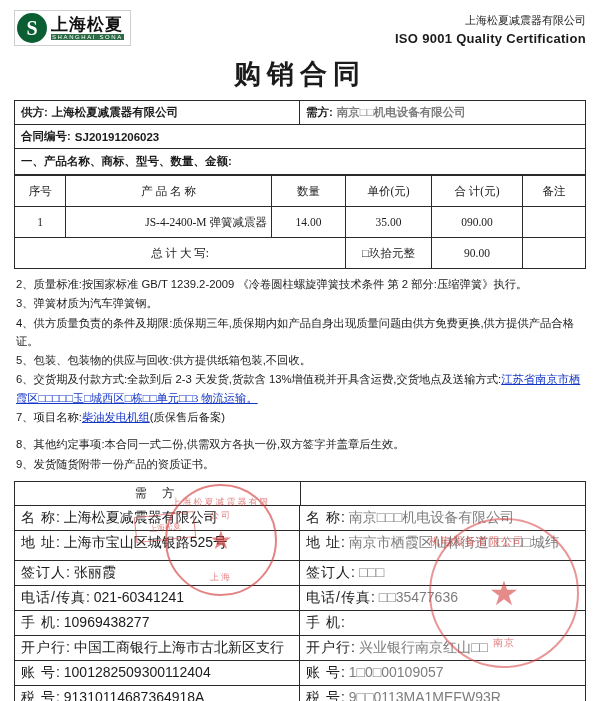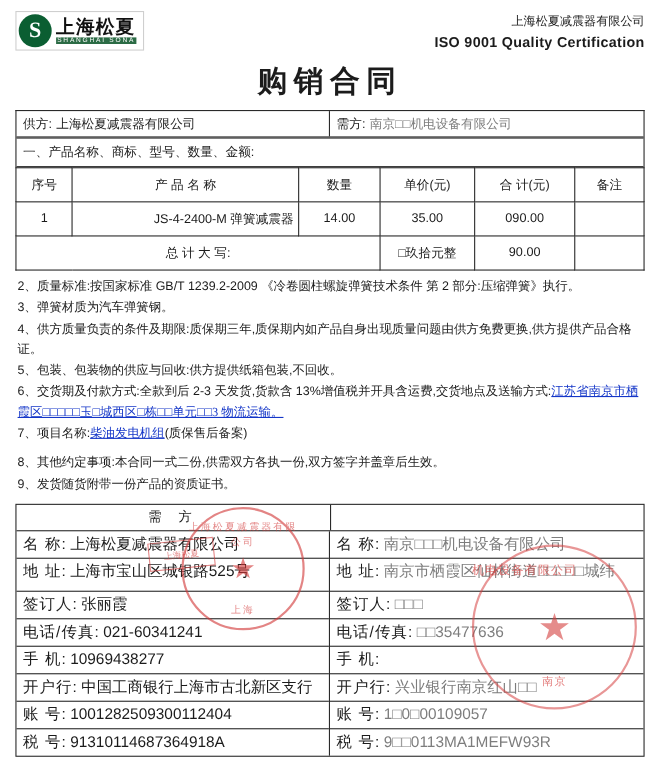--- a/index.html
+++ b/index.html
@@ -93,20 +93,21 @@
 
   
   .frame {
     border: 1px solid #2a2a2a;
     border-bottom: none;
   }
   .row {
     display: flex;
     border-bottom: 1px solid #2a2a2a;
     font-size: 11.5px;
+    font-weight: bold;
   }
   .cell {
     padding: 4px 6px;
     box-sizing: border-box;
     display: flex;
     align-items: center;
     min-height: 22px;
   }
   .cell.half {
     width: 50%;
@@ -129,20 +130,21 @@
   .tbl {
     width: 100%;
     border-collapse: collapse;
     font-size: 11.5px;
   }
   .tbl th, .tbl td {
     border: 1px solid #2a2a2a;
     padding: 5px 4px;
     text-align: center;
     height: 20px;
+    font-family: Liberation Serif, serif;
   }
   .tbl thead th {
     font-weight: normal;
   }
   .tbl .c-no { width: 9%; }
   .tbl .c-name { width: 36%; }
   .tbl .c-qty { width: 13%; }
   .tbl .c-price { width: 15%; }
   .tbl .c-total { width: 16%; }
   .tbl .c-note { width: 11%; }
@@ -355,20 +357,24 @@
       <div class="cell half sep">
         <span class="label-strong">供方:</span>
         <span class="value">上海松夏减震器有限公司</span>
       </div>
       <div class="cell half">
         <span class="label-strong">需方:</span>
         <span class="value blurred">南京□□机电设备有限公司</span>
       </div>
     </div>
     <div class="row">
+      <div class="cell half">
+        <span class="label-strong">合同编号:</span>
+        <span class="value">SJ20191206023</span>
+      </div>
     </div>
     <div class="row">
       <div class="section-line">一、产品名称、商标、型号、数量、金额:</div>
     </div>
   </div>
 
   <table class="tbl">
     <thead>
       <tr>
         <th class="c-no">序号</th>

